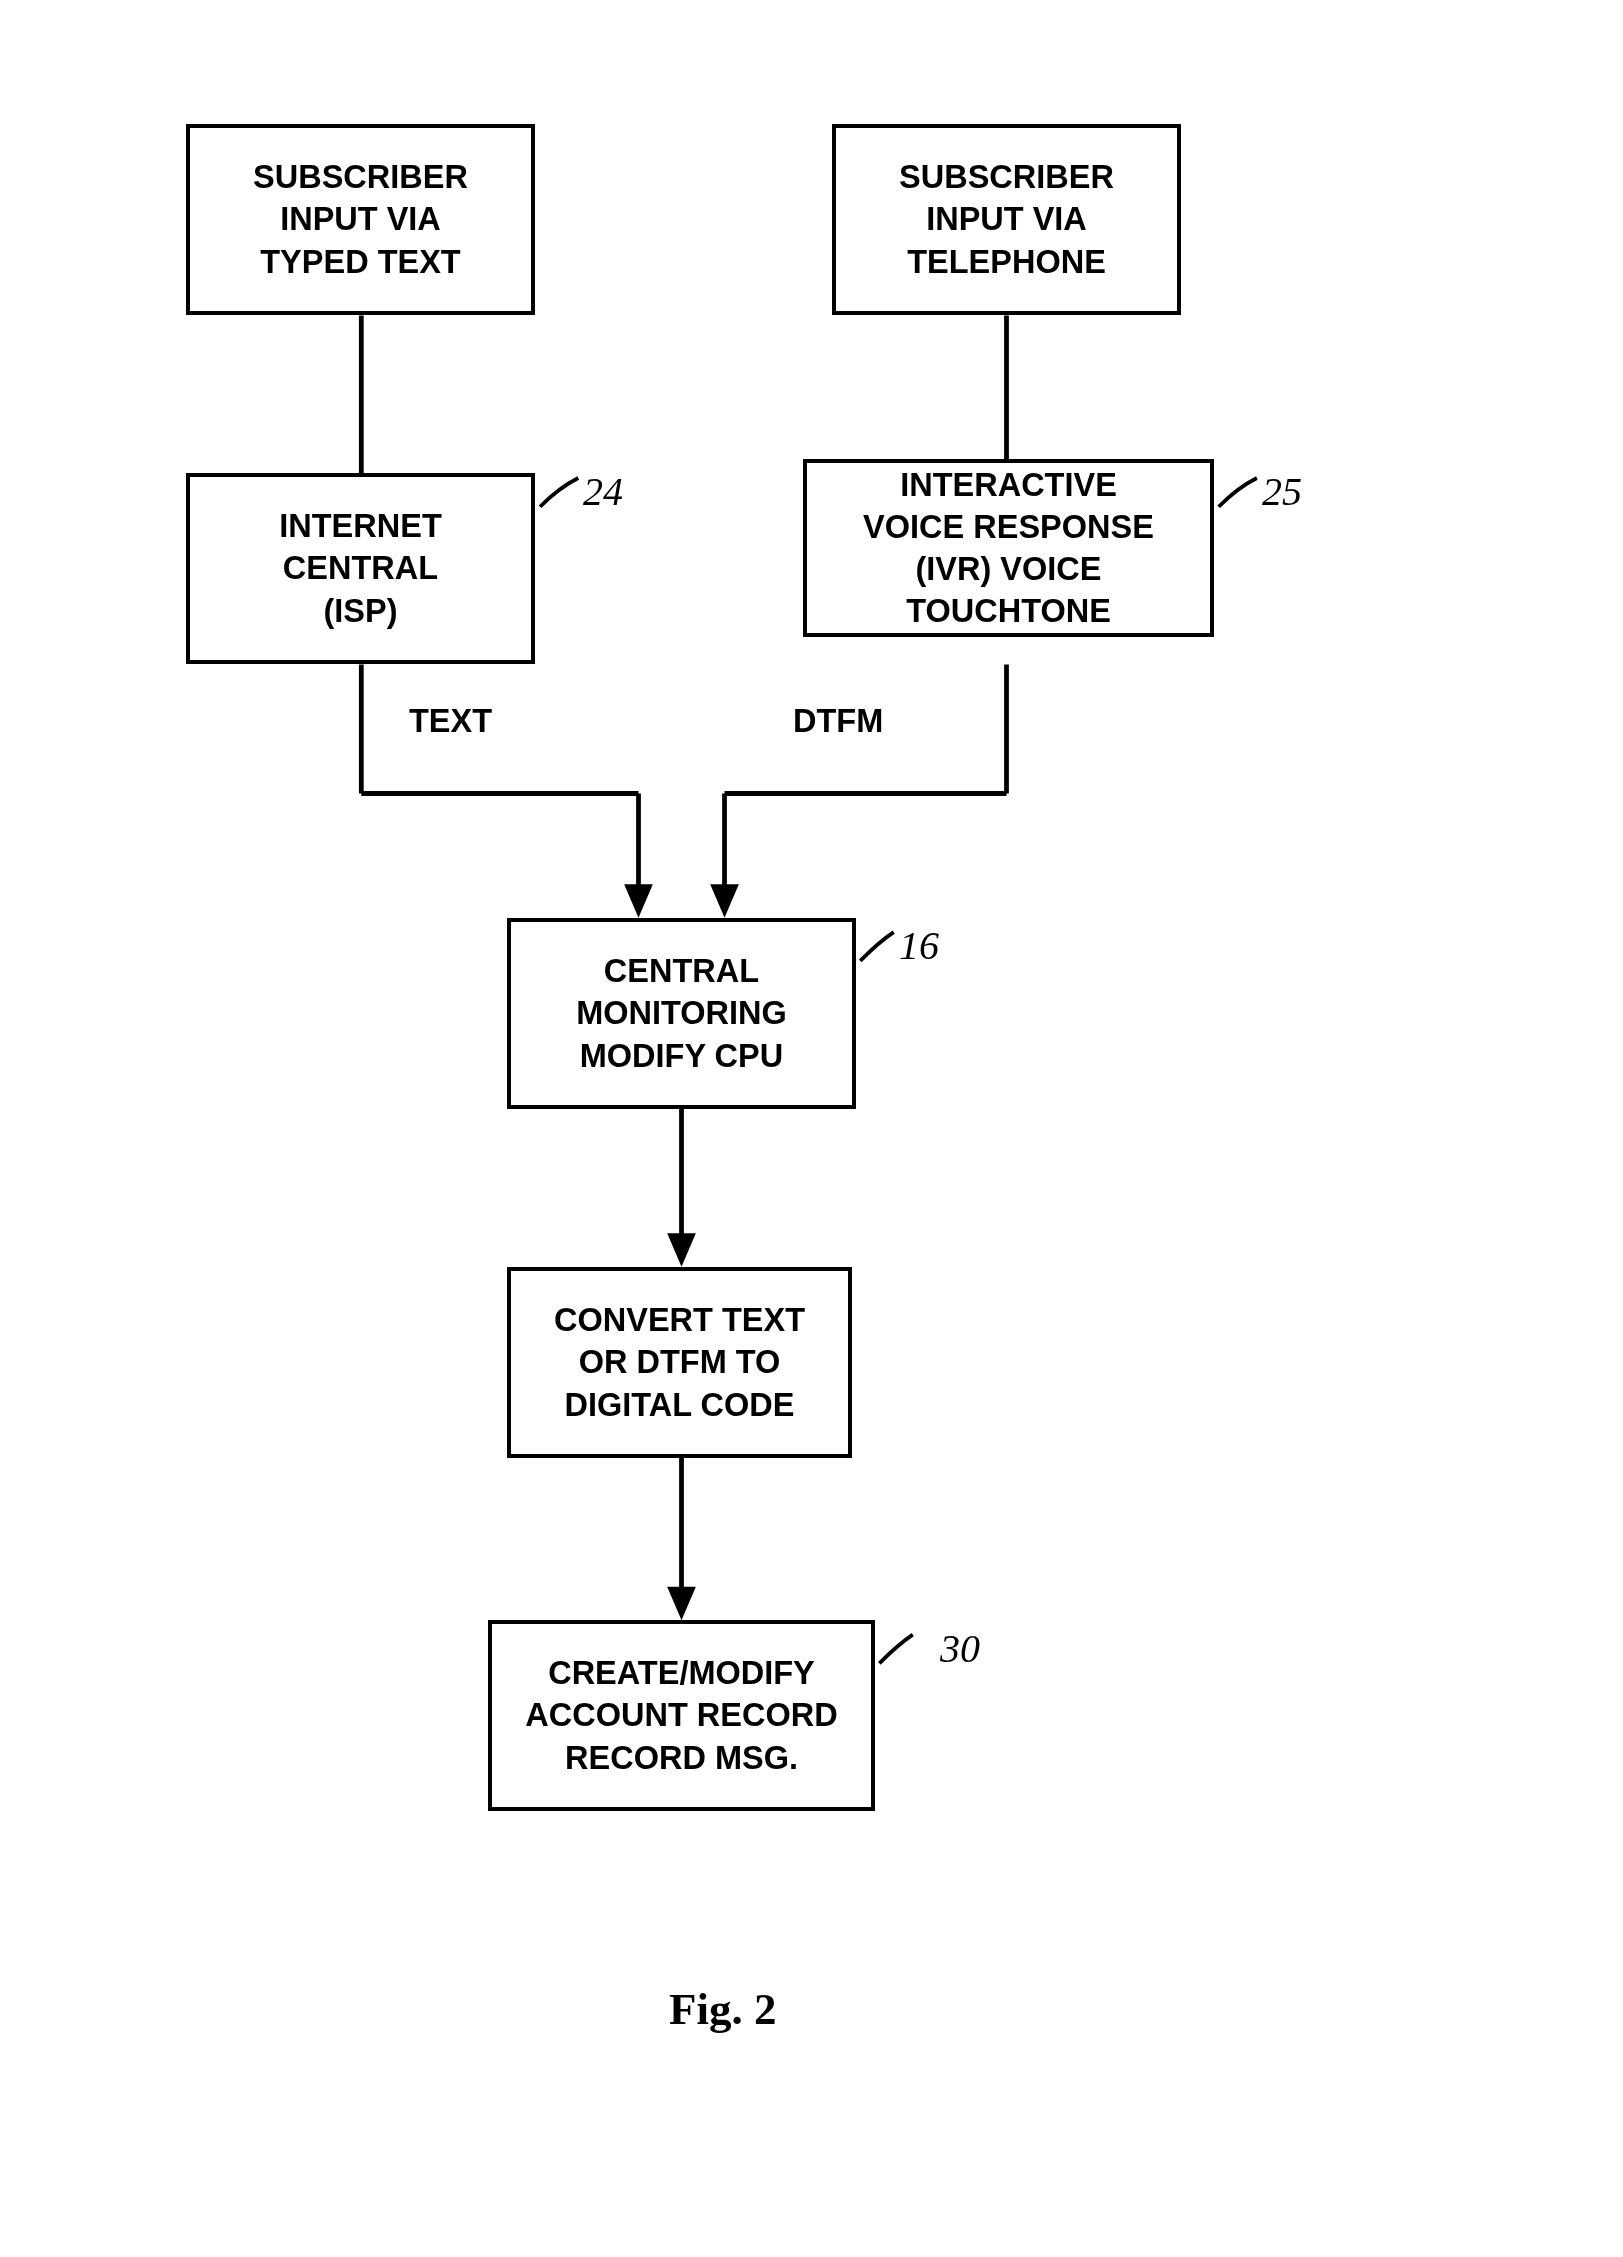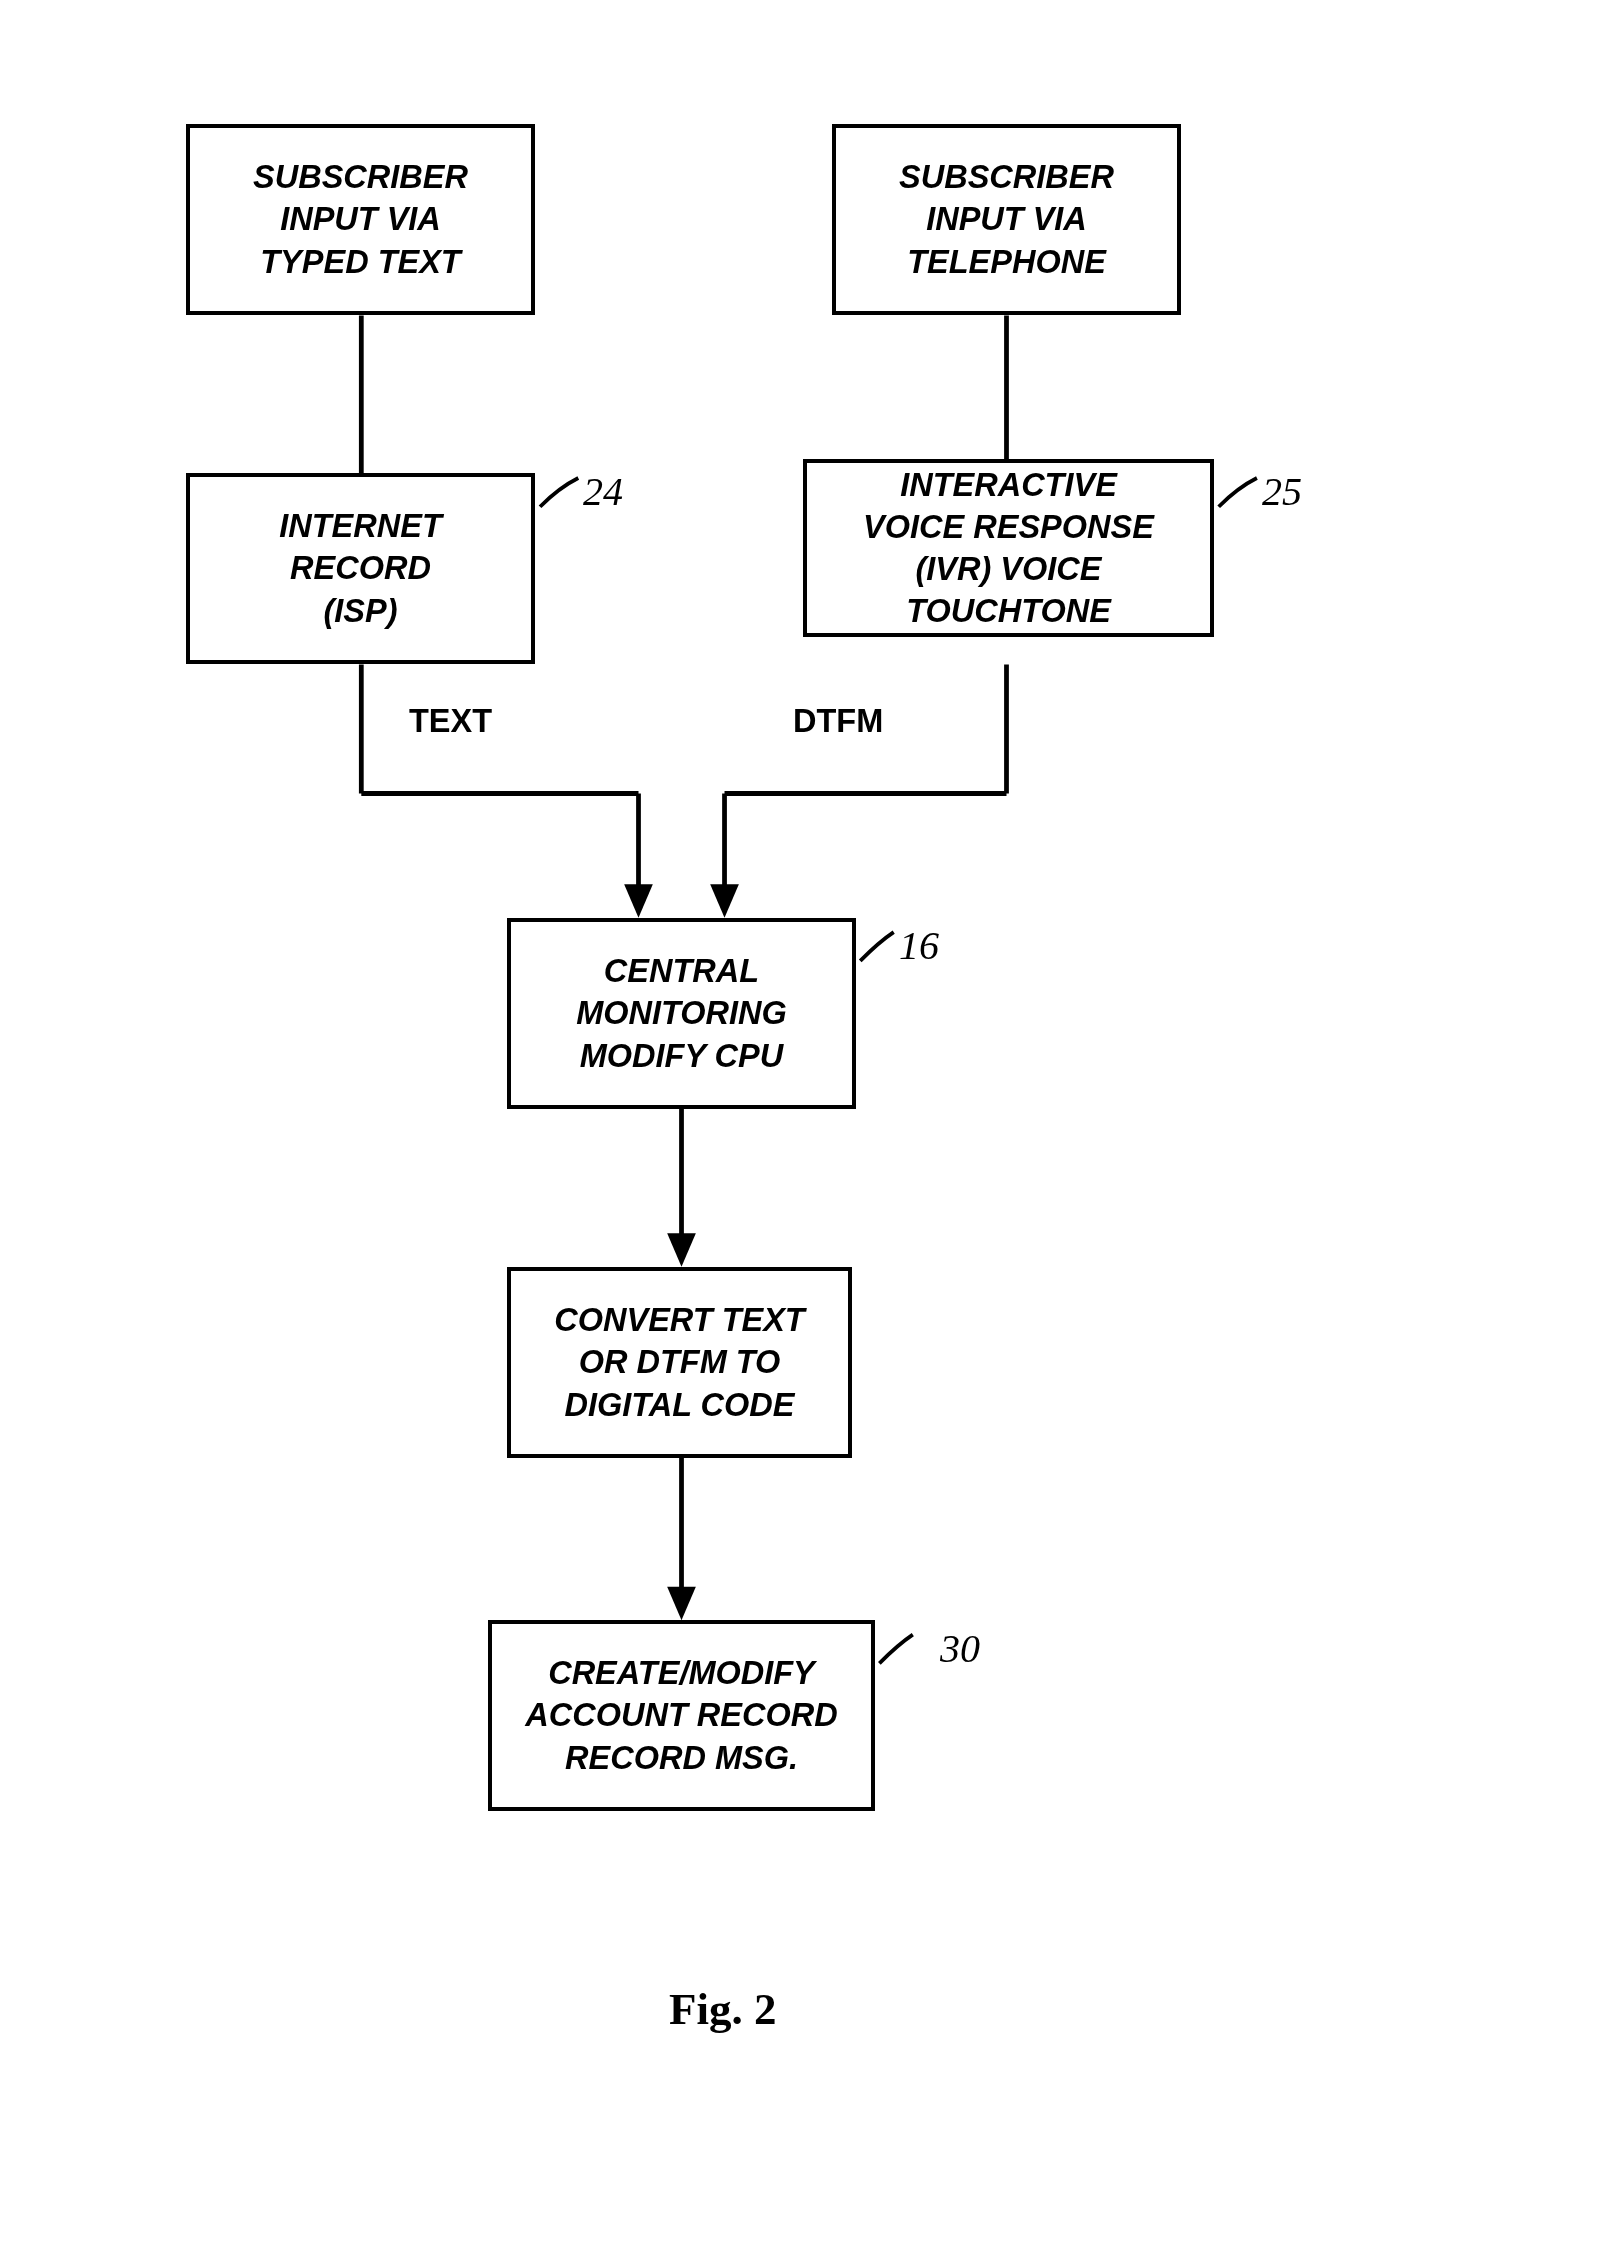--- a/index.html
+++ b/index.html
@@ -17,21 +17,20 @@
       background: white;
       display: flex;
       align-items: center;
       justify-content: center;
       text-align: center;
       font-weight: bold;
       font-size: 32.5px;
       line-height: 1.3;
       padding: 23px;
       box-sizing: border-box;
-      font-style: italic;
     }
     .label {
       position: absolute;
       font-style: italic;
       font-family: 'Times New Roman', serif;
       font-size: 40px;
     }
     .edge-label {
       position: absolute;
       font-weight: bold;
@@ -72,21 +71,21 @@
 </div>
 
 <div class="box" style="left:832px; top:124px; width:349px; height:191px;">
   <span style="white-space:pre-line;">SUBSCRIBER
 INPUT VIA
 TELEPHONE</span>
 </div>
 
 <div class="box" style="left:186px; top:473px; width:349px; height:191px;">
   <span style="white-space:pre-line;">INTERNET
-RECORD
+CENTRAL
 (ISP)</span>
 </div>
 
 <div class="box" style="left:803px; top:459px; width:411px; height:178px;">
   <span style="white-space:pre-line;">INTERACTIVE
 VOICE RESPONSE
 (IVR) VOICE
 TOUCHTONE</span>
 </div>
 

